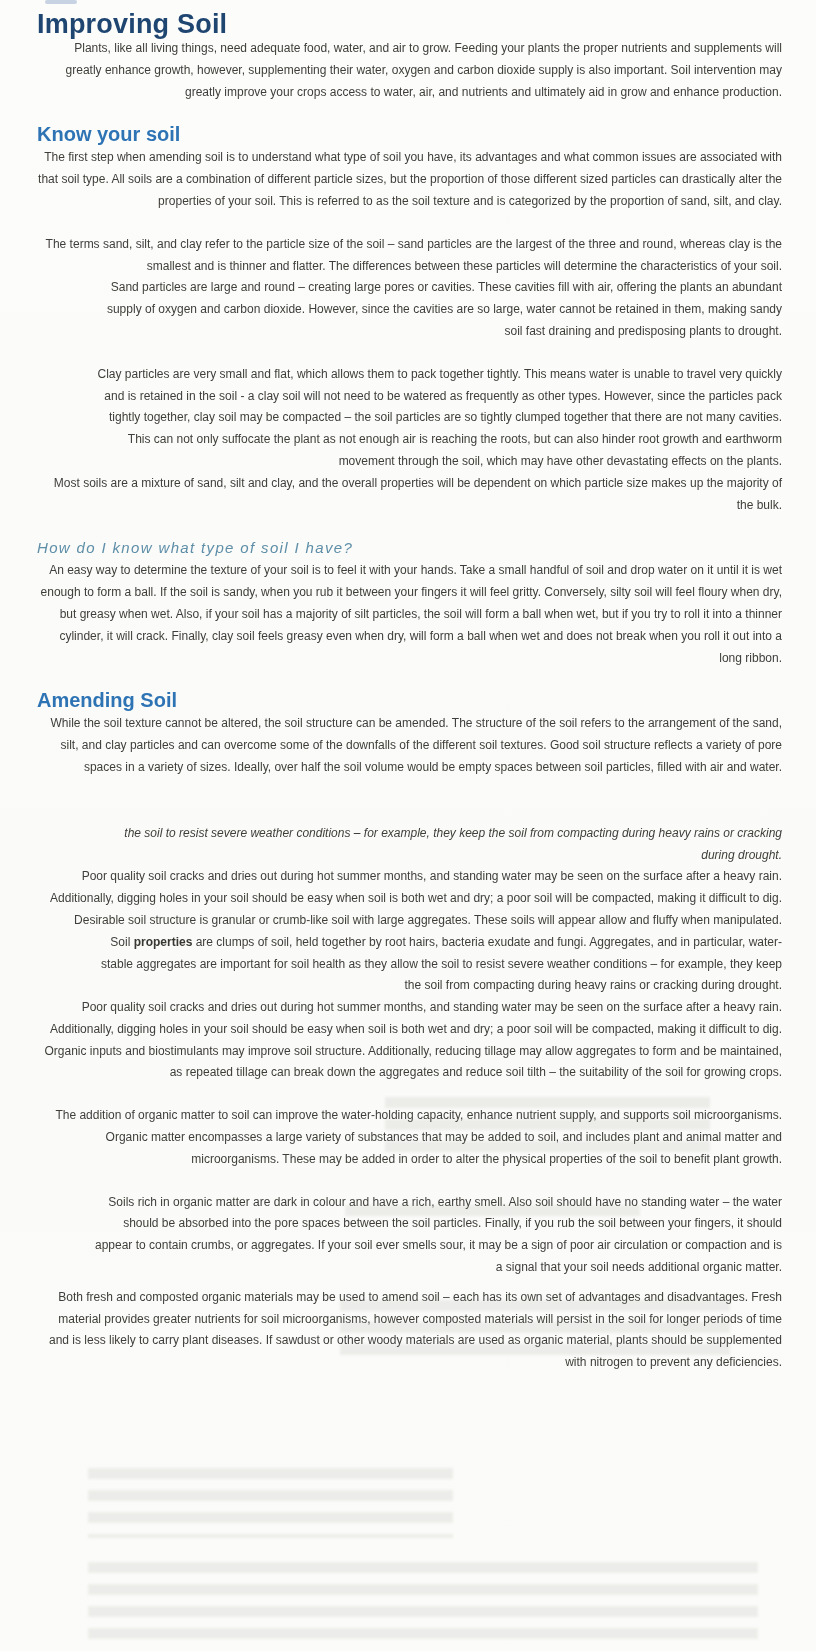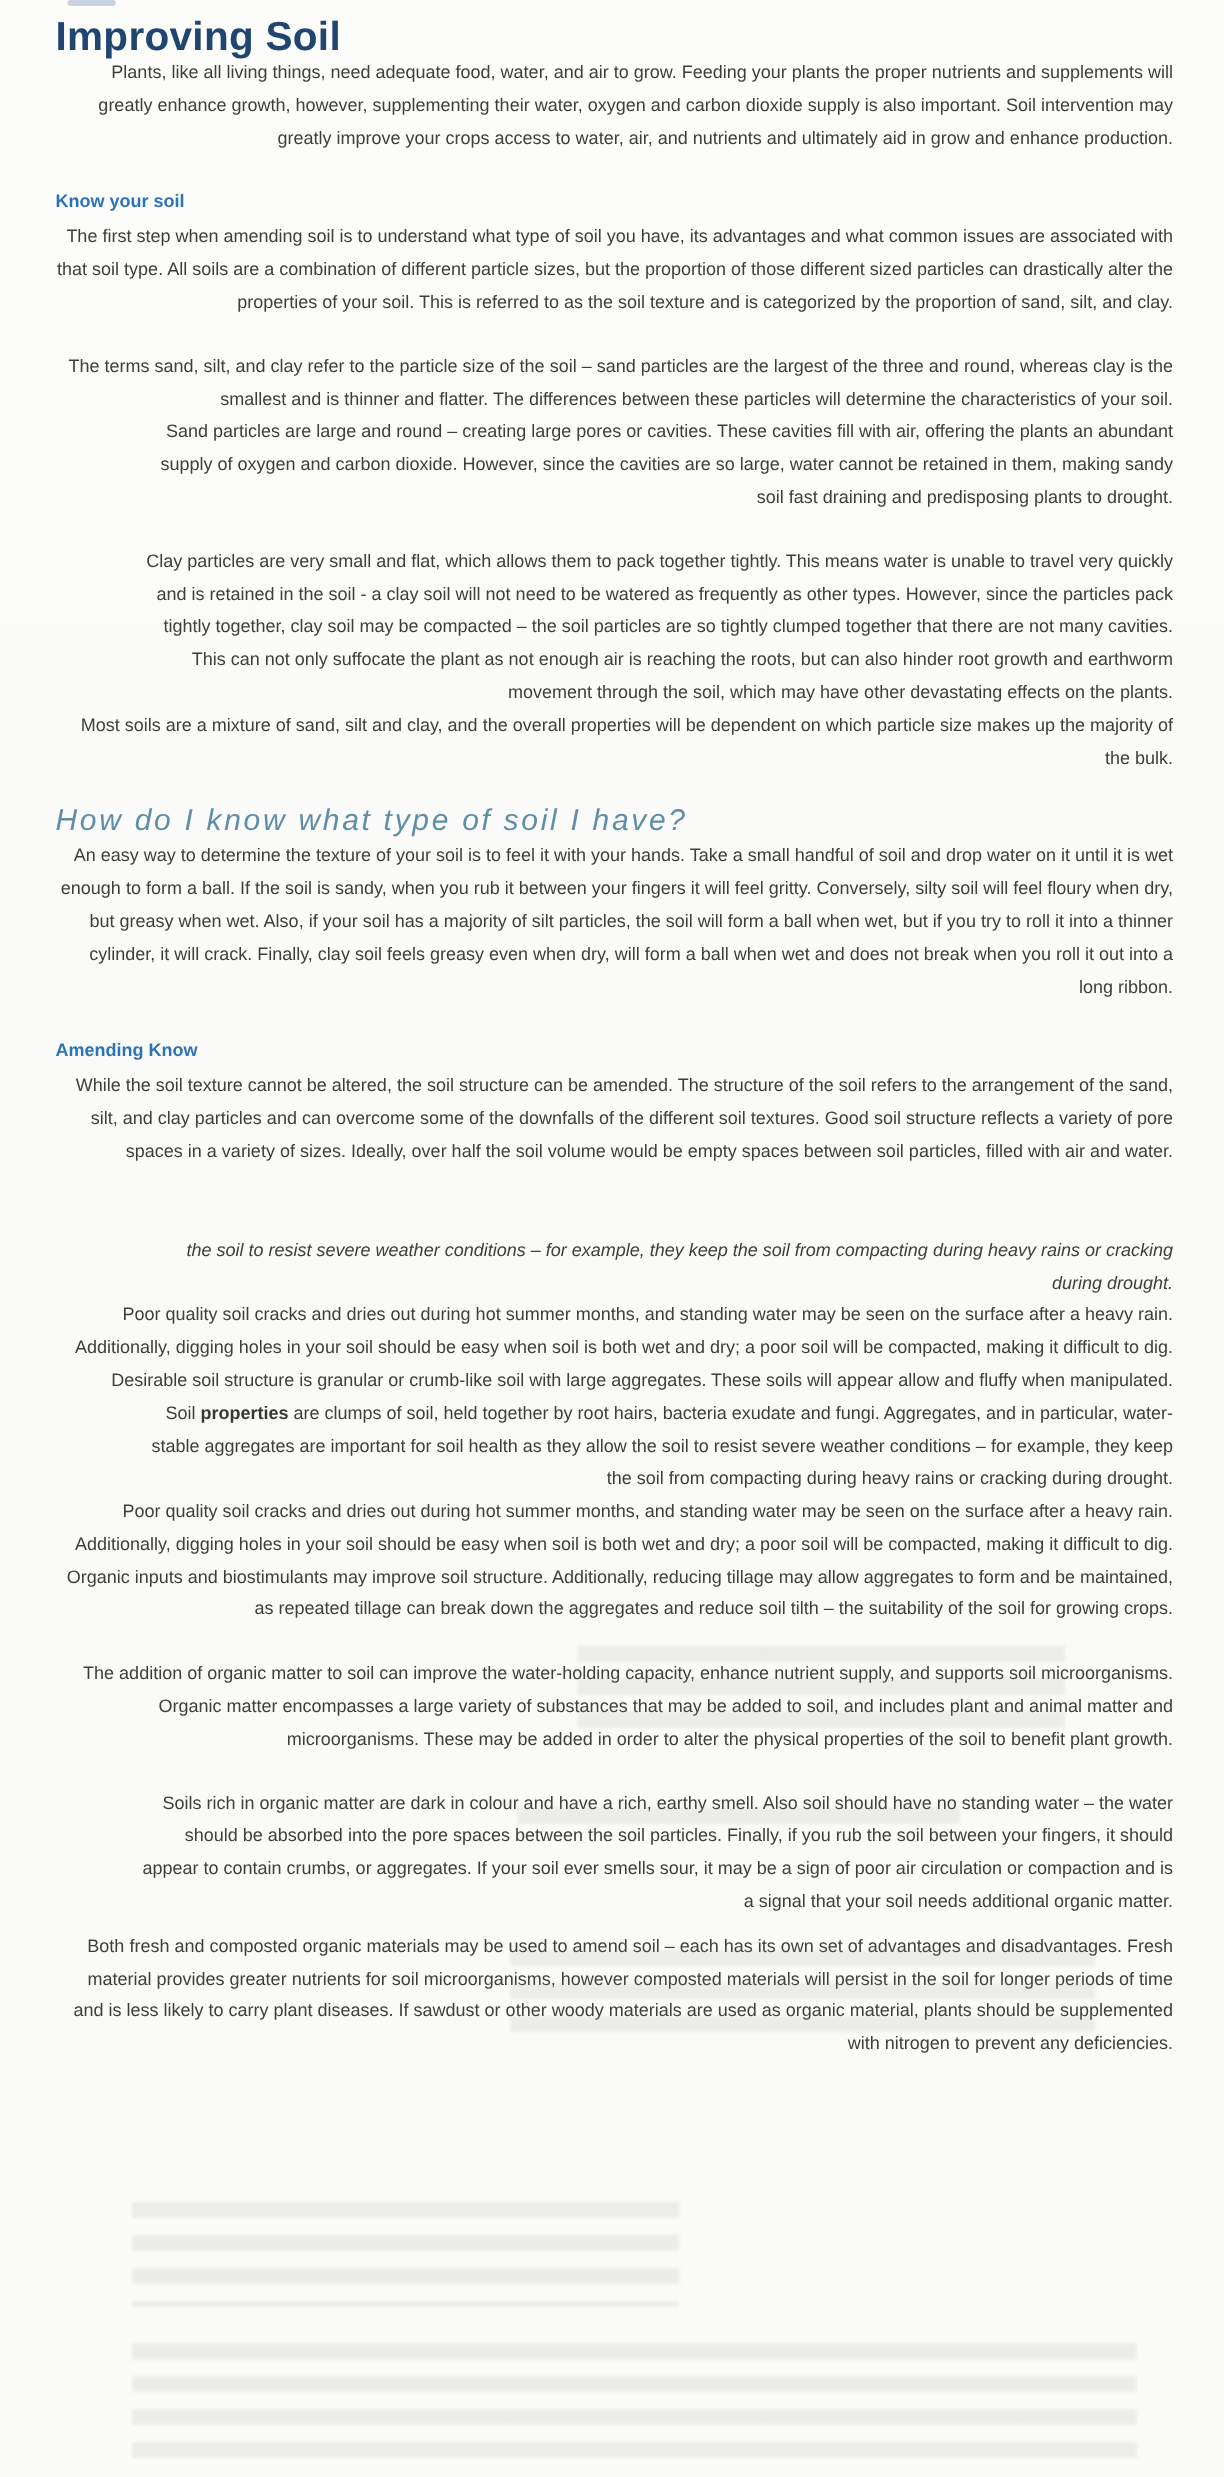--- a/index.html
+++ b/index.html
@@ -21,28 +21,28 @@
   }
   h1{
     font-size:27px;
     line-height:24px;
     font-weight:700;
     color:#1f4571;
     margin:4px 0 2px 0;
     letter-spacing:.2px;
   }
   h2{
-    font-size:12px;
+    font-size:20px;
     line-height:21px;
     font-weight:700;
     color:#2e74b5;
     margin:21px 0 2px 0;
   }
   h3{
-    font-size:20px;
+    font-size:15px;
     line-height:21px;
     font-weight:400;
     font-style:italic;
     color:#5e8ea8;
     letter-spacing:.09em;
     margin:21px 0 2px 0;
   }
   p{
     font-size:12px;
     line-height:21.8px;
@@ -85,21 +85,21 @@
   <h2>Know your soil</h2>
   <p>The first step when amending soil is to understand what type of soil you have, its advantages and what common issues are associated with that soil type. All soils are a combination of different particle sizes, but the proportion of those different sized particles can drastically alter the properties of your soil. This is referred to as the soil texture and is categorized by the proportion of sand, silt, and clay.</p>
   <p class="mt">The terms sand, silt, and clay refer to the particle size of the soil – sand particles are the largest of the three and round, whereas clay is the smallest and is thinner and flatter. The differences between these particles will determine the characteristics of your soil.</p>
   <p class="indent">Sand particles are large and round – creating large pores or cavities. These cavities fill with air, offering the plants an abundant supply of oxygen and carbon dioxide. However, since the cavities are so large, water cannot be retained in them, making sandy soil fast draining and predisposing plants to drought.</p>
   <p class="indent mt">Clay particles are very small and flat, which allows them to pack together tightly. This means water is unable to travel very quickly and is retained in the soil - a clay soil will not need to be watered as frequently as other types. However, since the particles pack tightly together, clay soil may be compacted – the soil particles are so tightly clumped together that there are not many cavities. This can not only suffocate the plant as not enough air is reaching the roots, but can also hinder root growth and earthworm movement through the soil, which may have other devastating effects on the plants.</p>
   <p>Most soils are a mixture of sand, silt and clay, and the overall properties will be dependent on which particle size makes up the majority of the bulk.</p>
 
   <h3>How do I know what type of soil I have?</h3>
   <p>An easy way to determine the texture of your soil is to feel it with your hands. Take a small handful of soil and drop water on it until it is wet enough to form a ball. If the soil is sandy, when you rub it between your fingers it will feel gritty. Conversely, silty soil will feel floury when dry, but greasy when wet. Also, if your soil has a majority of silt particles, the soil will form a ball when wet, but if you try to roll it into a thinner cylinder, it will crack. Finally, clay soil feels greasy even when dry, will form a ball when wet and does not break when you roll it out into a long ribbon.</p>
 
-  <h2>Amending Know</h2>
+  <h2>Amending Soil</h2>
   <p>While the soil texture cannot be altered, the soil structure can be amended. The structure of the soil refers to the arrangement of the sand, silt, and clay particles and can overcome some of the downfalls of the different soil textures. Good soil structure reflects a variety of pore spaces in a variety of sizes. Ideally, over half the soil volume would be empty spaces between soil particles, filled with air and water.</p>
   <p class="indent mt2">the soil to resist severe weather conditions – for example, they keep the soil from compacting during heavy rains or cracking during drought.</p>
   <p>Poor quality soil cracks and dries out during hot summer months, and standing water may be seen on the surface after a heavy rain. Additionally, digging holes in your soil should be easy when soil is both wet and dry; a poor soil will be compacted, making it difficult to dig.</p>
 
   <p>Desirable soil structure is granular or crumb-like soil with large aggregates. These soils will appear allow and fluffy when manipulated.</p>
   <p class="indent"><span>Soil </span><b>properties</b><span> are clumps of soil, held together by root hairs, bacteria exudate and fungi. Aggregates, and in particular, water-stable aggregates are important for soil health as they allow the soil to resist severe weather conditions – for example, they keep the soil from compacting during heavy rains or cracking during drought.</span></p>
   <p>Poor quality soil cracks and dries out during hot summer months, and standing water may be seen on the surface after a heavy rain. Additionally, digging holes in your soil should be easy when soil is both wet and dry; a poor soil will be compacted, making it difficult to dig.</p>
 
   <p>Organic inputs and biostimulants may improve soil structure. Additionally, reducing tillage may allow aggregates to form and be maintained, as repeated tillage can break down the aggregates and reduce soil tilth – the suitability of the soil for growing crops.</p>
   <p class="mt">The addition of organic matter to soil can improve the water-holding capacity, enhance nutrient supply, and supports soil microorganisms. Organic matter encompasses a large variety of substances that may be added to soil, and includes plant and animal matter and microorganisms. These may be added in order to alter the physical properties of the soil to benefit plant growth.</p>

